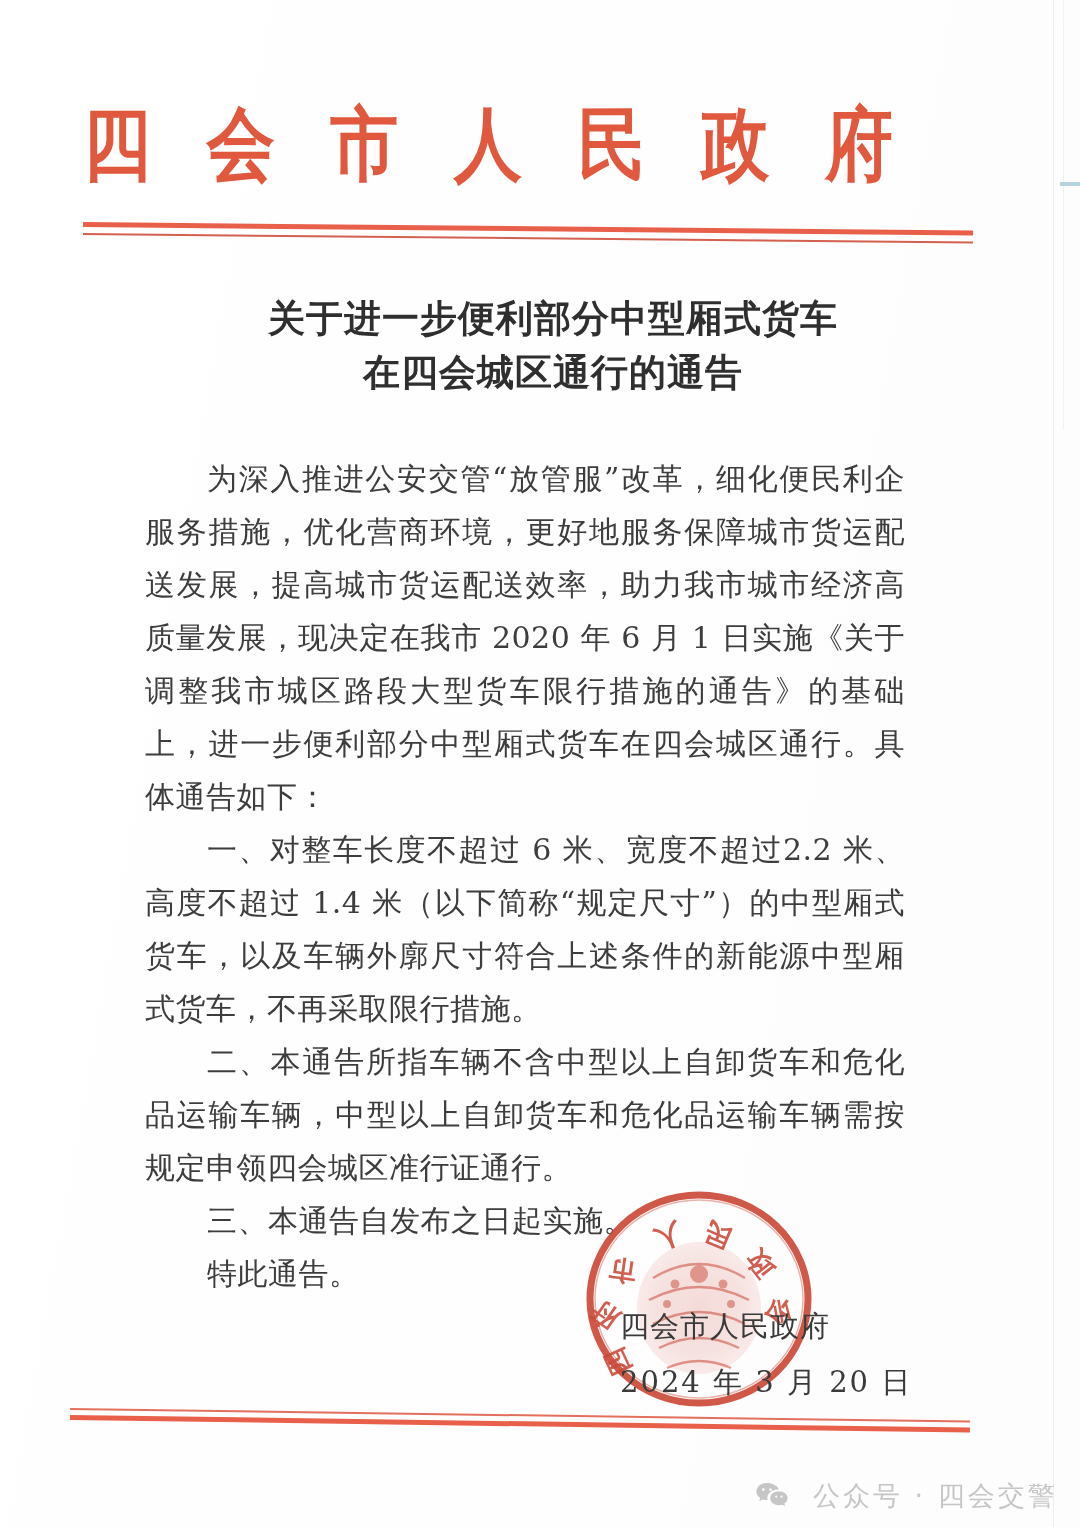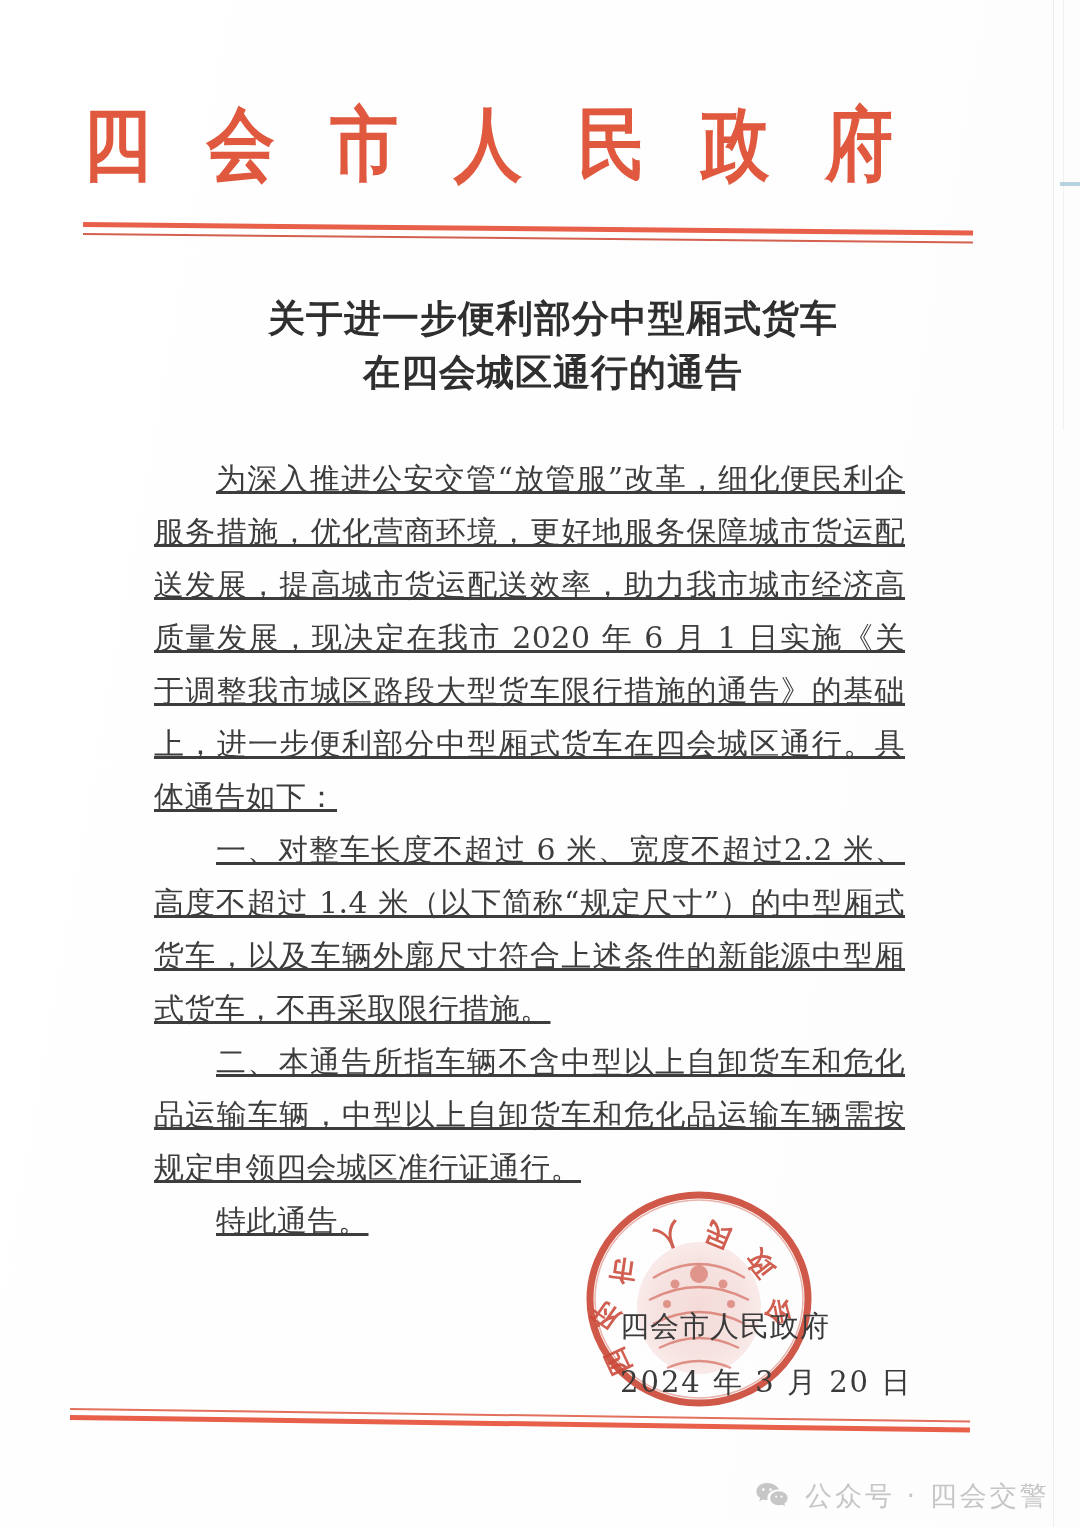--- a/index.html
+++ b/index.html
@@ -152,23 +152,22 @@
     width: 760px;
     font-family: "DejaVu Serif", "Liberation Serif", serif;
     font-size: 30px;
     line-height: 53px;
     color: #3d3d3d;
     text-align: justify;
     text-justify: inter-ideograph;
     letter-spacing: 0.5px;
   }
   .body-text p {
-    margin: 0 0 0 9px;
+    margin: 0 0 0 0;
     text-indent: 62px;
-    text-decoration: underline;
   }
   .body-text p + p { margin-top: 0; }
 
   
   .signature {
     position: absolute;
     left: 620px;
     top: 1298px;
     width: 300px;
     font-family: "DejaVu Serif", "Liberation Serif", serif;
@@ -193,21 +192,21 @@
   }
   .seal svg { display: block; width: 100%; height: 100%; }
 
   
   .footer-wm {
     position: absolute;
     left: 755px;
     top: 1478px;
     display: flex;
     align-items: center;
-    gap: 16px;
+    gap: 24px;
     color: #c9c9c9;
   }
   .wm-icon { width: 34px; height: 30px; display: block; }
   .wm-text {
     font-family: "DejaVu Sans", "Liberation Sans", sans-serif;
     font-size: 27px;
     letter-spacing: 3px;
     color: #c6c6c6;
     white-space: nowrap;
   }
@@ -241,20 +240,21 @@
 
   <div class="doc-title">
     <span class="line1">关于进一步便利部分中型厢式货车</span>
     <span class="line2">在四会城区通行的通告</span>
   </div>
 
   <div class="body-text">
     <p>为深入推进公安交管“放管服”改革，细化便民利企服务措施，优化营商环境，更好地服务保障城市货运配送发展，提高城市货运配送效率，助力我市城市经济高质量发展，现决定在我市 2020 年 6 月 1 日实施《关于调整我市城区路段大型货车限行措施的通告》的基础上，进一步便利部分中型厢式货车在四会城区通行。具体通告如下：</p>
     <p>一、对整车长度不超过 6 米、宽度不超过2.2 米、高度不超过 1.4 米（以下简称“规定尺寸”）的中型厢式货车，以及车辆外廓尺寸符合上述条件的新能源中型厢式货车，不再采取限行措施。</p>
     <p>二、本通告所指车辆不含中型以上自卸货车和危化品运输车辆，中型以上自卸货车和危化品运输车辆需按规定申领四会城区准行证通行。</p>
+    <p>三、本通告自发布之日起实施。</p>
     <p>特此通告。</p>
   </div>
 
   <div class="seal">
     <svg viewBox="0 0 232 222" xmlns="http://www.w3.org/2000/svg" aria-hidden="true">
       <defs>
         <radialGradient id="sealFade" cx="50%" cy="50%" r="50%">
           <stop offset="0%" stop-color="#c8402f" stop-opacity="0.55"></stop>
           <stop offset="70%" stop-color="#c8402f" stop-opacity="0.42"></stop>
           <stop offset="100%" stop-color="#c8402f" stop-opacity="0.30"></stop>

